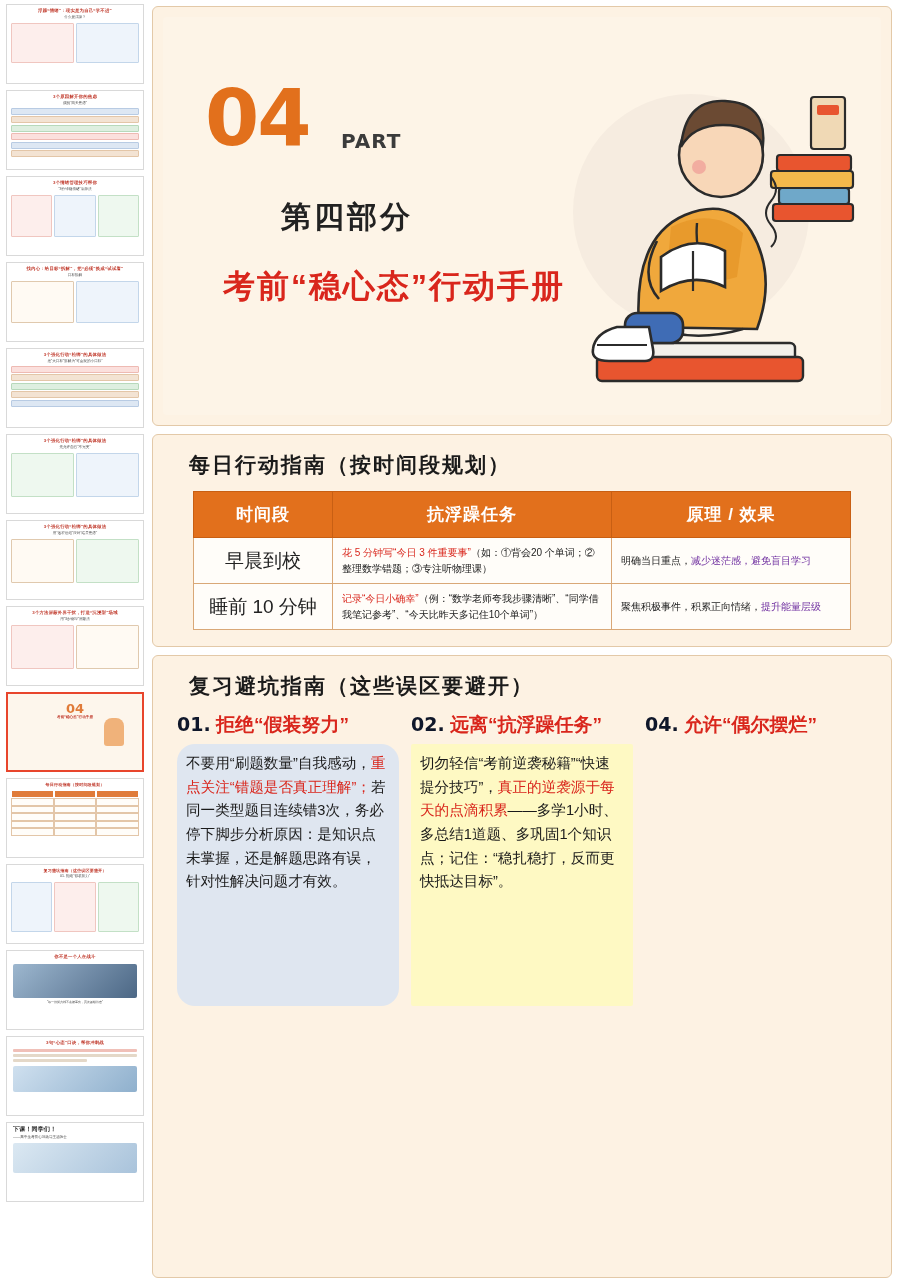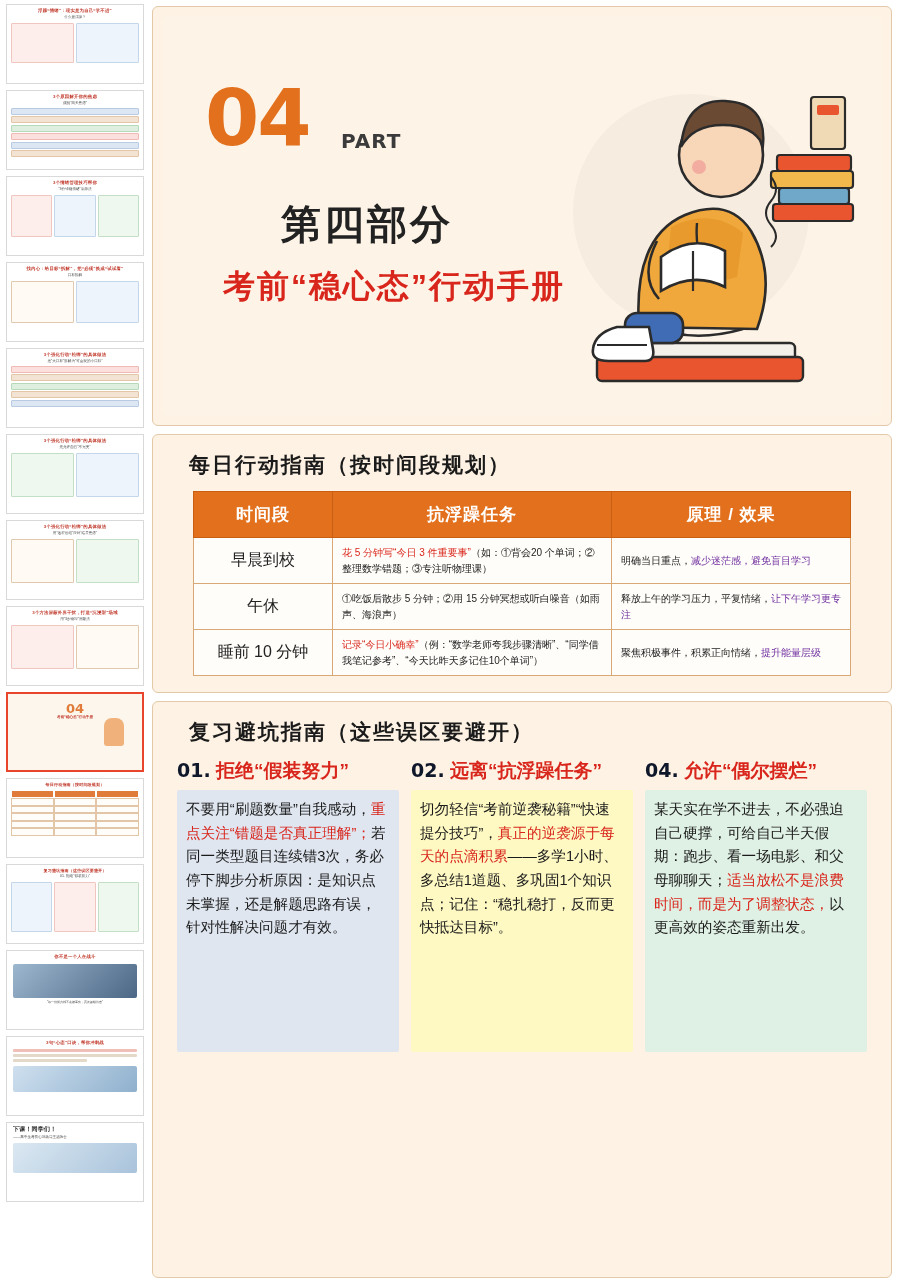--- a/index.html
+++ b/index.html
@@ -203,21 +203,21 @@
     font-size: 20px;
     font-weight: bold;
     color: #3b3b3b;
     letter-spacing: 1px;
     font-family: "DejaVu Sans", sans-serif;
   }
   .cover-h1 {
     position: absolute;
     left: 118px;
     top: 180px;
-    font-size: 40px;
+    font-size: 30px;
     font-weight: bold;
     color: #222;
     letter-spacing: 3px;
   }
   .cover-h2 {
     position: absolute;
     left: 60px;
     top: 248px;
     font-size: 32px;
     font-weight: bold;
@@ -263,21 +263,21 @@
     border: 1px solid #d9a877;
     padding: 7px 9px;
     font-size: 10px;
     line-height: 1.55;
     color: #222;
     vertical-align: middle;
     background: #fffdf9;
   }
   table.daily td.c {
     text-align: center;
-    font-size: 16px;
+    font-size: 19px;
     white-space: nowrap;
   }
   .red { color: #d9261c; }
   .blue { color: #2b5fd0; }
   .purple { color: #7030a0; }
 
   
   .pit-card {
     flex: 1;
     padding: 14px 18px 8px;
@@ -305,21 +305,21 @@
   .pit-body {
     font-size: 14.6px;
     line-height: 1.62;
     padding: 8px 9px;
     border-radius: 2px;
     color: #1a1a1a;
     height: 262px;
     box-sizing: border-box;
     overflow: hidden;
   }
-  .pit-body.b1 { background: #dfe6f0; }
+  .pit-body.b1 { background: #dfe6f0; border-radius: 18px; }
   .pit-body.b2 { background: #fef9c3; }
   .pit-body.b3 { background: #dff0e4; }
 </style>
 </head>
 <body>
 
 <div class="page">
 
   <div class="sidebar">
 
@@ -535,25 +535,20 @@
             <th style="width:230px">原理 / 效果</th>
           </tr>
         </thead>
         <tbody>
           <tr>
             <td class="c">早晨到校</td>
             <td><span class="red">花 5 分钟写“今日 3 件重要事”</span><span>（如：①背会20 个单词；②整理数学错题；③专注听物理课）</span></td>
             <td><span>明确当日重点，</span><span class="purple">减少迷茫感，避免盲目学习</span></td>
           </tr>
           <tr>
-            <td class="c">午休</td>
-            <td><span>①吃饭后散步 5 分钟；②用 15 分钟冥想或听白噪音（如雨声、海浪声）</span></td>
-            <td><span>释放上午的学习压力，平复情绪，</span><span class="purple">让下午学习更专注</span></td>
-          </tr>
-          <tr>
             <td class="c">睡前 10 分钟</td>
             <td><span class="red">记录“今日小确幸”</span><span>（例：“数学老师夸我步骤清晰”、“同学借我笔记参考”、“今天比昨天多记住10个单词”）</span></td>
             <td><span>聚焦积极事件，积累正向情绪，</span><span class="purple">提升能量层级</span></td>
           </tr>
         </tbody>
       </table>
     </div>
 
     <div class="card pit-card">
       <div class="sec-title">复习避坑指南（这些误区要避开）</div>
@@ -577,22 +572,19 @@
           <div class="pit-body b2">
             <span>切勿轻信“考前逆袭秘籍”</span><span>“快速提分技巧”，</span><span class="red">真正</span><span class="red">的逆袭源于每天的点</span><span class="red">滴积累</span><span>——多学1小</span><span>时、多总结1道题、多巩</span><span>固1个知识点；</span><span>记住：“稳扎稳打，反而</span><span>更快抵达目标”。</span>
           </div>
         </div>
 
         <div class="pit-col">
           <div class="pit-head">
             <span class="n">04.</span>
             <span class="t">允许“偶尔摆烂”</span>
           </div>
-          <div class="pit-body b3">
-            <span>某天实在学不进去，不必</span><span>强迫自己硬撑，可给自己</span><span>半天假期：跑步、看一场</span><span>电影、和父母聊聊天；</span><span class="red">适当放松不是浪费时</span><span class="red">间，而是为了调整状</span><span class="red">态，</span><span>以更高效的姿态重新</span><span>出发。</span>
-          </div>
         </div>
 
       </div>
     </div>
 
   </div>
 </div>
 
 </body></html>

